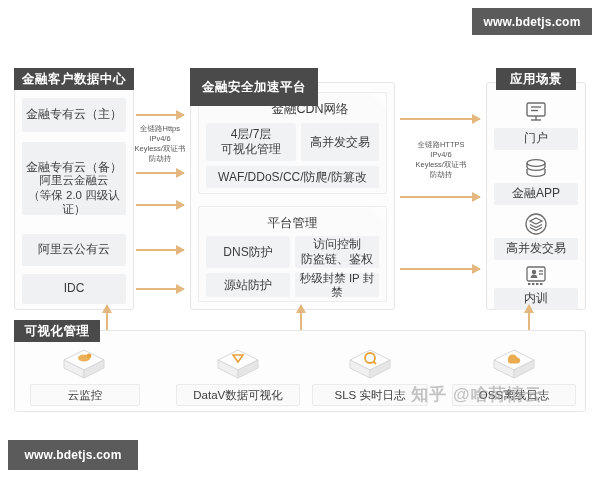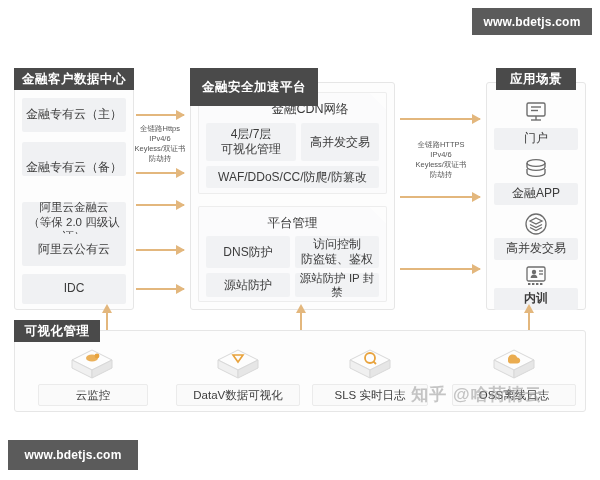--- a/index.html
+++ b/index.html
@@ -198,21 +198,21 @@
 
   <div class="panel" style="left:14px; top:82px; width:120px; height:228px;"></div>
   <div class="panel-head" style="left:14px; top:68px; width:120px; height:22px;">金融客户数据中心</div>
 
   <div class="cell" style="left:22px; top:98px; width:104px; height:34px;">
     <span>金融专有云（主）</span>
   </div>
   <div class="cell" style="left:22px; top:142px; width:104px; height:34px;justify-content:flex-end;">
     <span>金融专有云（备）</span>
   </div>
-  <div class="cell two-line" style="left:22px; top:202px; width:104px; height:40px;">
+  <div class="cell two-line" style="left:22px; top:175px; width:104px; height:40px;">
     <span>阿里云金融云</span>
     <span>（等保 2.0 四级认证）</span>
   </div>
   <div class="cell" style="left:22px; top:234px; width:104px; height:32px;">
     <span>阿里云公有云</span>
   </div>
   <div class="cell" style="left:22px; top:274px; width:104px; height:30px;">
     <span>IDC</span>
   </div>
 
@@ -253,21 +253,21 @@
     <span>DNS防护</span>
   </div>
   <div class="chip" style="left:295px; top:236px; width:84px; height:32px;">
     <span>访问控制</span>
     <span>防盗链、鉴权</span>
   </div>
   <div class="chip" style="left:206px; top:273px; width:84px; height:24px;">
     <span>源站防护</span>
   </div>
   <div class="chip" style="left:295px; top:273px; width:84px; height:24px; font-size:11.5px;">
-    <span>源站防护 IP 封禁</span>
+    <span>秒级封禁 IP 封禁</span>
   </div>
 
   <div class="arrow-h" style="left:400px; top:118px; width:80px;"></div>
   <div class="arrow-h" style="left:400px; top:196px; width:80px;"></div>
   <div class="arrow-h" style="left:400px; top:268px; width:80px;"></div>
 
   <div class="link-label" style="left:410px; top:140px; width:62px;">
     <div>全链路HTTPS</div>
     <div>IPv4/6</div>
     <div>Keyless/双证书</div>
@@ -316,32 +316,32 @@
   <div class="scn-icon" style="left:510px; top:262px; width:52px; height:28px;">
     <svg width="28" height="28" viewBox="0 0 28 28" fill="none" stroke="#6d6d6d" stroke-width="1.3">
       <rect x="5" y="5" width="18" height="14" rx="1.5"></rect>
       <circle cx="12" cy="10" r="2.2" fill="#6d6d6d" stroke="none"></circle>
       <path d="M8.6 16c0-2 1.6-3.4 3.4-3.4s3.4 1.4 3.4 3.4" fill="#6d6d6d" stroke="none"></path>
       <line x1="17" y1="9" x2="21" y2="9"></line>
       <line x1="17" y1="12" x2="21" y2="12"></line>
       <line x1="6" y1="22" x2="22" y2="22" stroke-width="2.2" stroke-dasharray="2.4 1.6"></line>
     </svg>
   </div>
-  <div class="cell" style="left:494px; top:288px; width:84px; height:22px;font-weight:bold;">
+  <div class="cell" style="left:494px; top:288px; width:84px; height:22px;">
     <span>内训</span>
   </div>
 
   <div class="arrow-v" style="left:106px; top:312px; height:18px;"></div>
   <div class="arrow-v" style="left:300px; top:312px; height:18px;"></div>
   <div class="arrow-v" style="left:528px; top:312px; height:18px;"></div>
 
   <div class="panel" style="left:14px; top:330px; width:572px; height:82px;"></div>
   <div class="panel-head" style="left:14px; top:320px; width:86px; height:22px;">可视化管理</div>
 
-  <div class="viz-item" style="left:38px; top:346px; width:110px; height:60px;">
+  <div class="viz-item" style="left:30px; top:346px; width:110px; height:60px;">
     <div class="viz-cube" style="left:28px; top:0; width:52px; height:38px;">
       <svg width="52" height="38" viewBox="0 0 52 38">
         <path d="M26 4 L46 14 L26 24 L6 14 Z" fill="#fdfdfd" stroke="#d8d8d8" stroke-width="1"></path>
         <path d="M6 14 L6 22 L26 32 L26 24 Z" fill="#f0f0f0" stroke="#d8d8d8" stroke-width="1"></path>
         <path d="M46 14 L46 22 L26 32 L26 24 Z" fill="#e6e6e6" stroke="#d8d8d8" stroke-width="1"></path>
         <ellipse cx="26" cy="12" rx="6" ry="3.6" fill="#e8a33d" opacity="0.85"></ellipse>
         <circle cx="31" cy="10" r="2.4" fill="#e8a33d"></circle>
       </svg>
     </div>
     <div class="viz-label" style="left:0; top:38px; width:110px; height:22px;">云监控</div>

